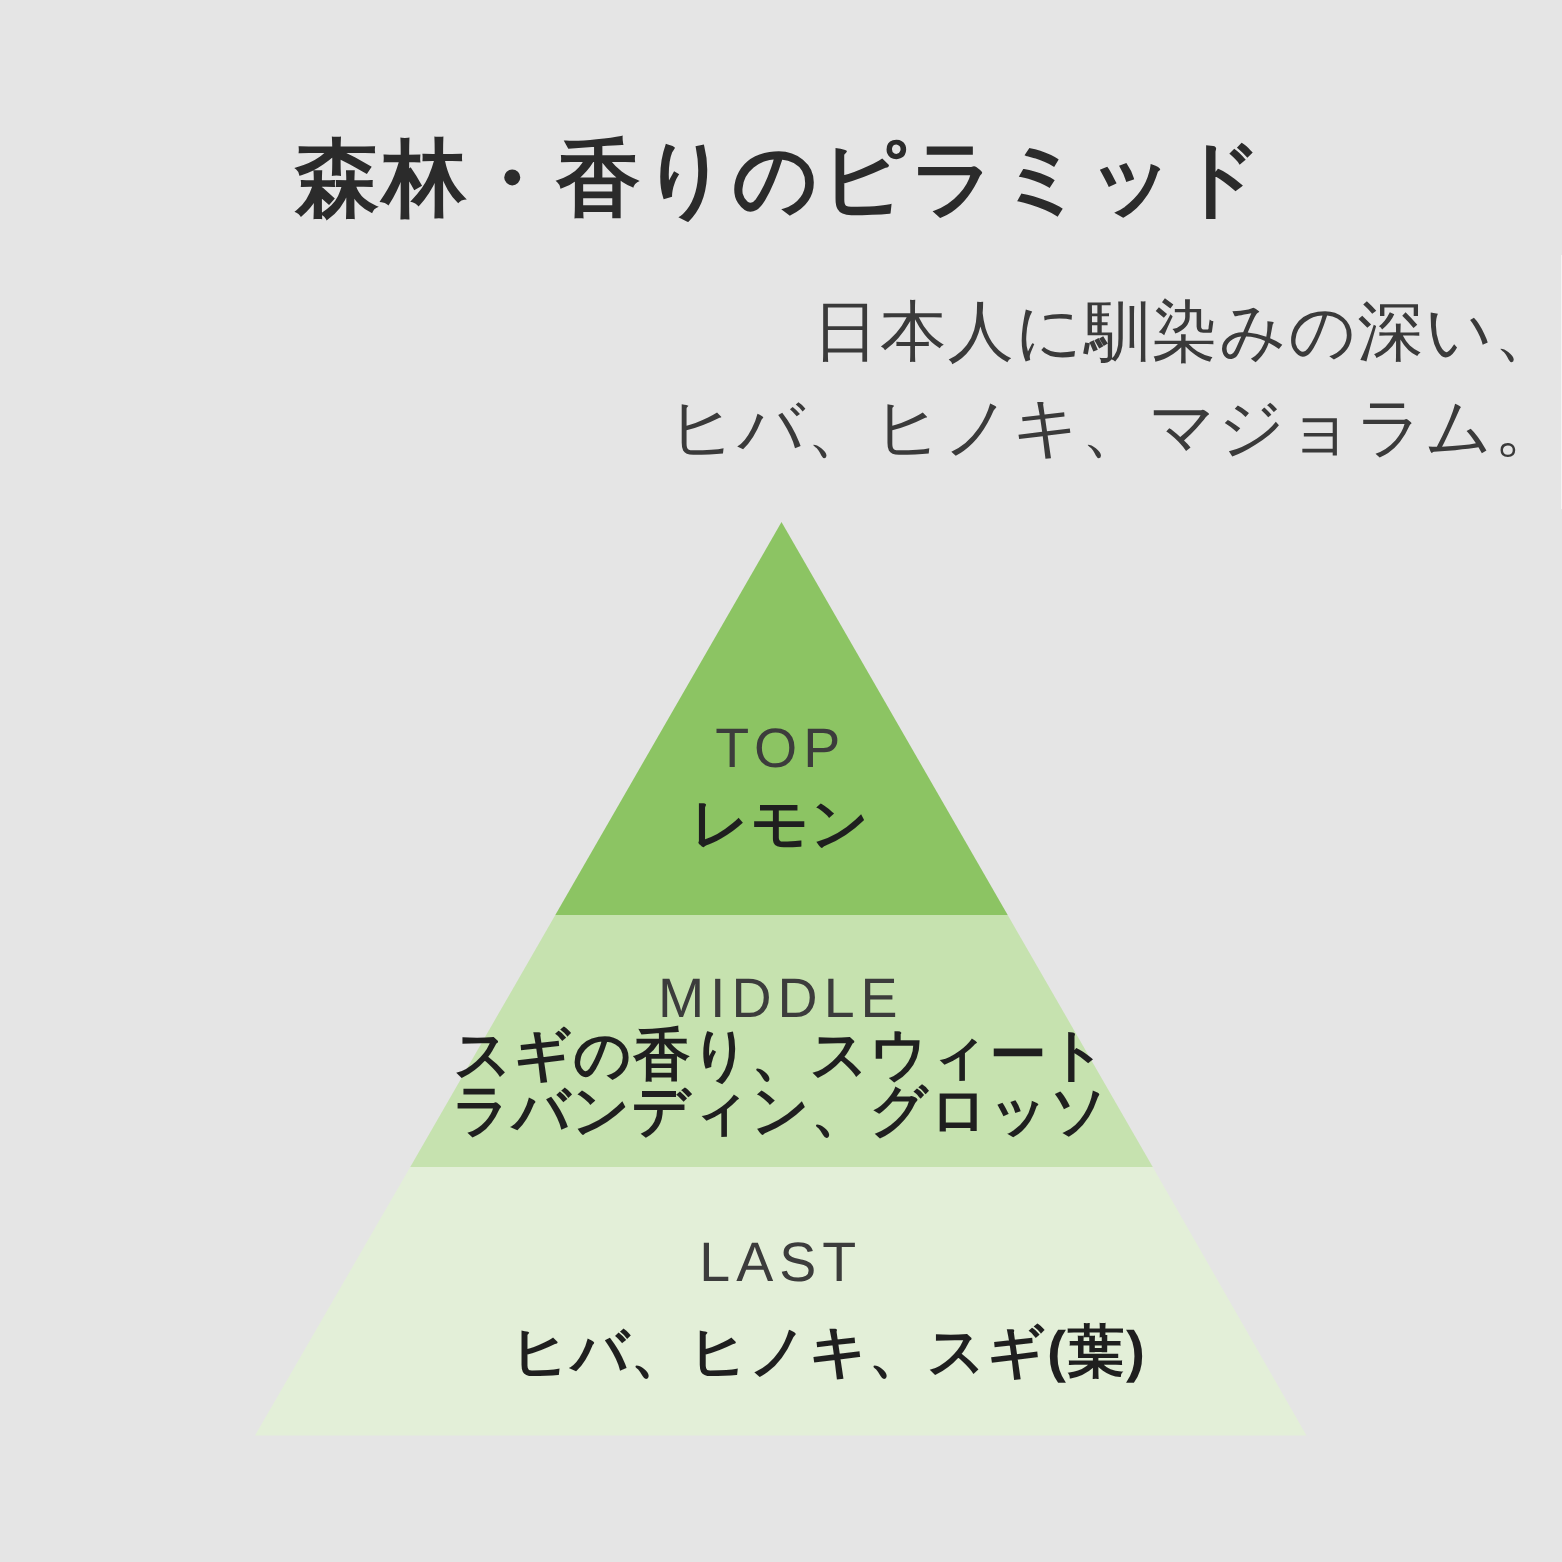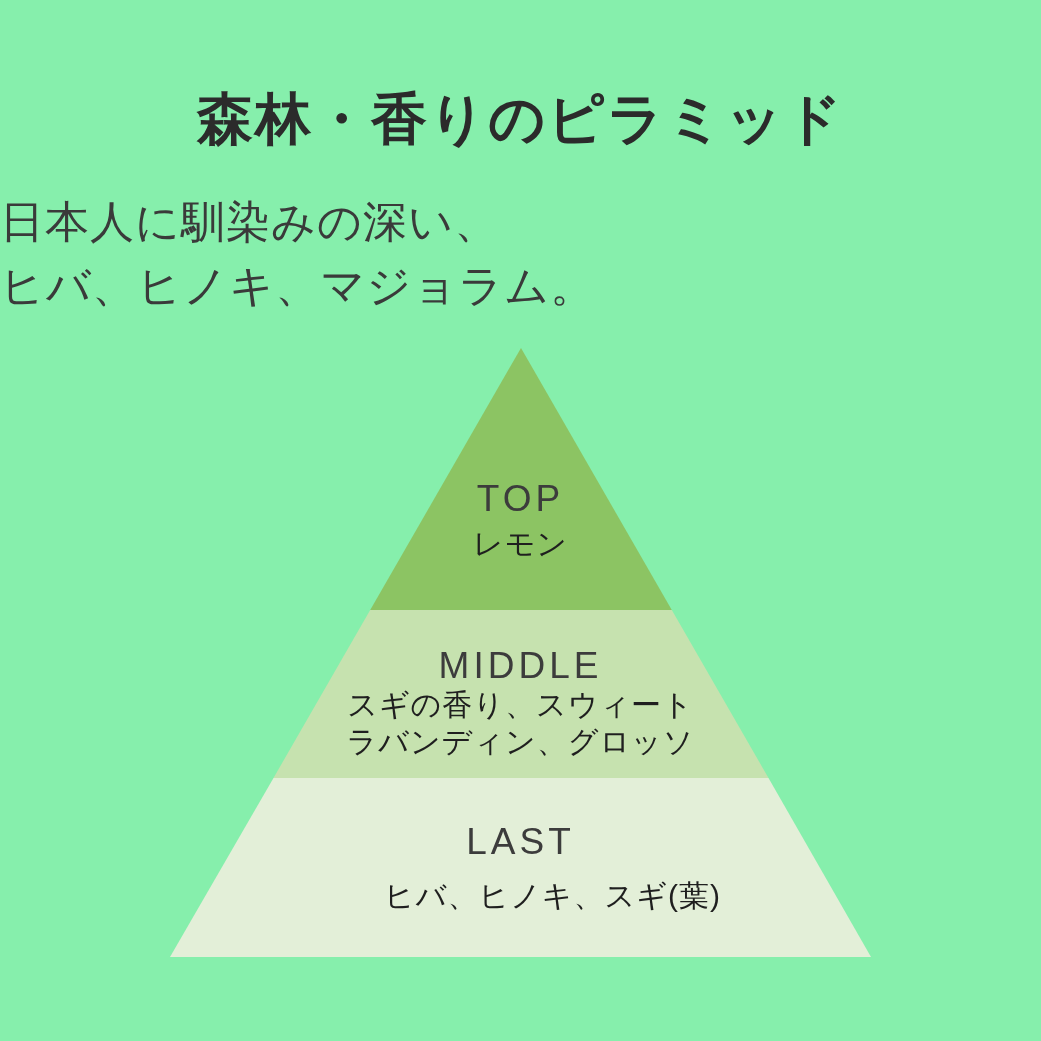--- a/index.html
+++ b/index.html
@@ -4,42 +4,42 @@
 <style>
   html, body {
     margin: 0;
     padding: 0;
     background: #ffffff;
   }
   .canvas {
     position: relative;
     width: 1041px;
     height: 1041px;
-    background: #86efac;
+    background: #e5e5e5;
     overflow: hidden;
     font-family: "Liberation Sans", sans-serif;
   }
   .title {
     position: absolute;
     top: 82px;
     left: 0;
     width: 100%;
     margin: 0;
     text-align: center;
     font-size: 56px;
     font-weight: 700;
     letter-spacing: 2px;
     color: #2b2b2b;
   }
   .subtitle {
     position: absolute;
     top: 190px;
     left: 0;
     width: 100%;
-    text-align: left;
+    text-align: right;
     font-size: 44px;
     font-weight: 400;
     line-height: 64px;
     letter-spacing: 1px;
     color: #3a3a3a;
   }
   .pyramid-svg {
     position: absolute;
     top: 0;
     left: 0;
@@ -52,22 +52,22 @@
     width: 100%;
     text-align: center;
   }
   .level-label {
     font-size: 37px;
     font-weight: 400;
     letter-spacing: 4px;
     color: #3c3c3c;
   }
   .level-notes {
-    font-size: 30px;
-    font-weight: 400;
+    font-size: 38px;
+    font-weight: 700;
     letter-spacing: 1px;
     color: #1f1f1f;
   }
   #top-label    { top: 478px; }
   #top-notes    { top: 524px; }
   #middle-label { top: 645px; }
   #middle-notes { top: 686px; line-height: 37px; }
   #last-label   { top: 821px; }
   #last-notes   { top: 876px; padding-left: 32px; }
 </style>

